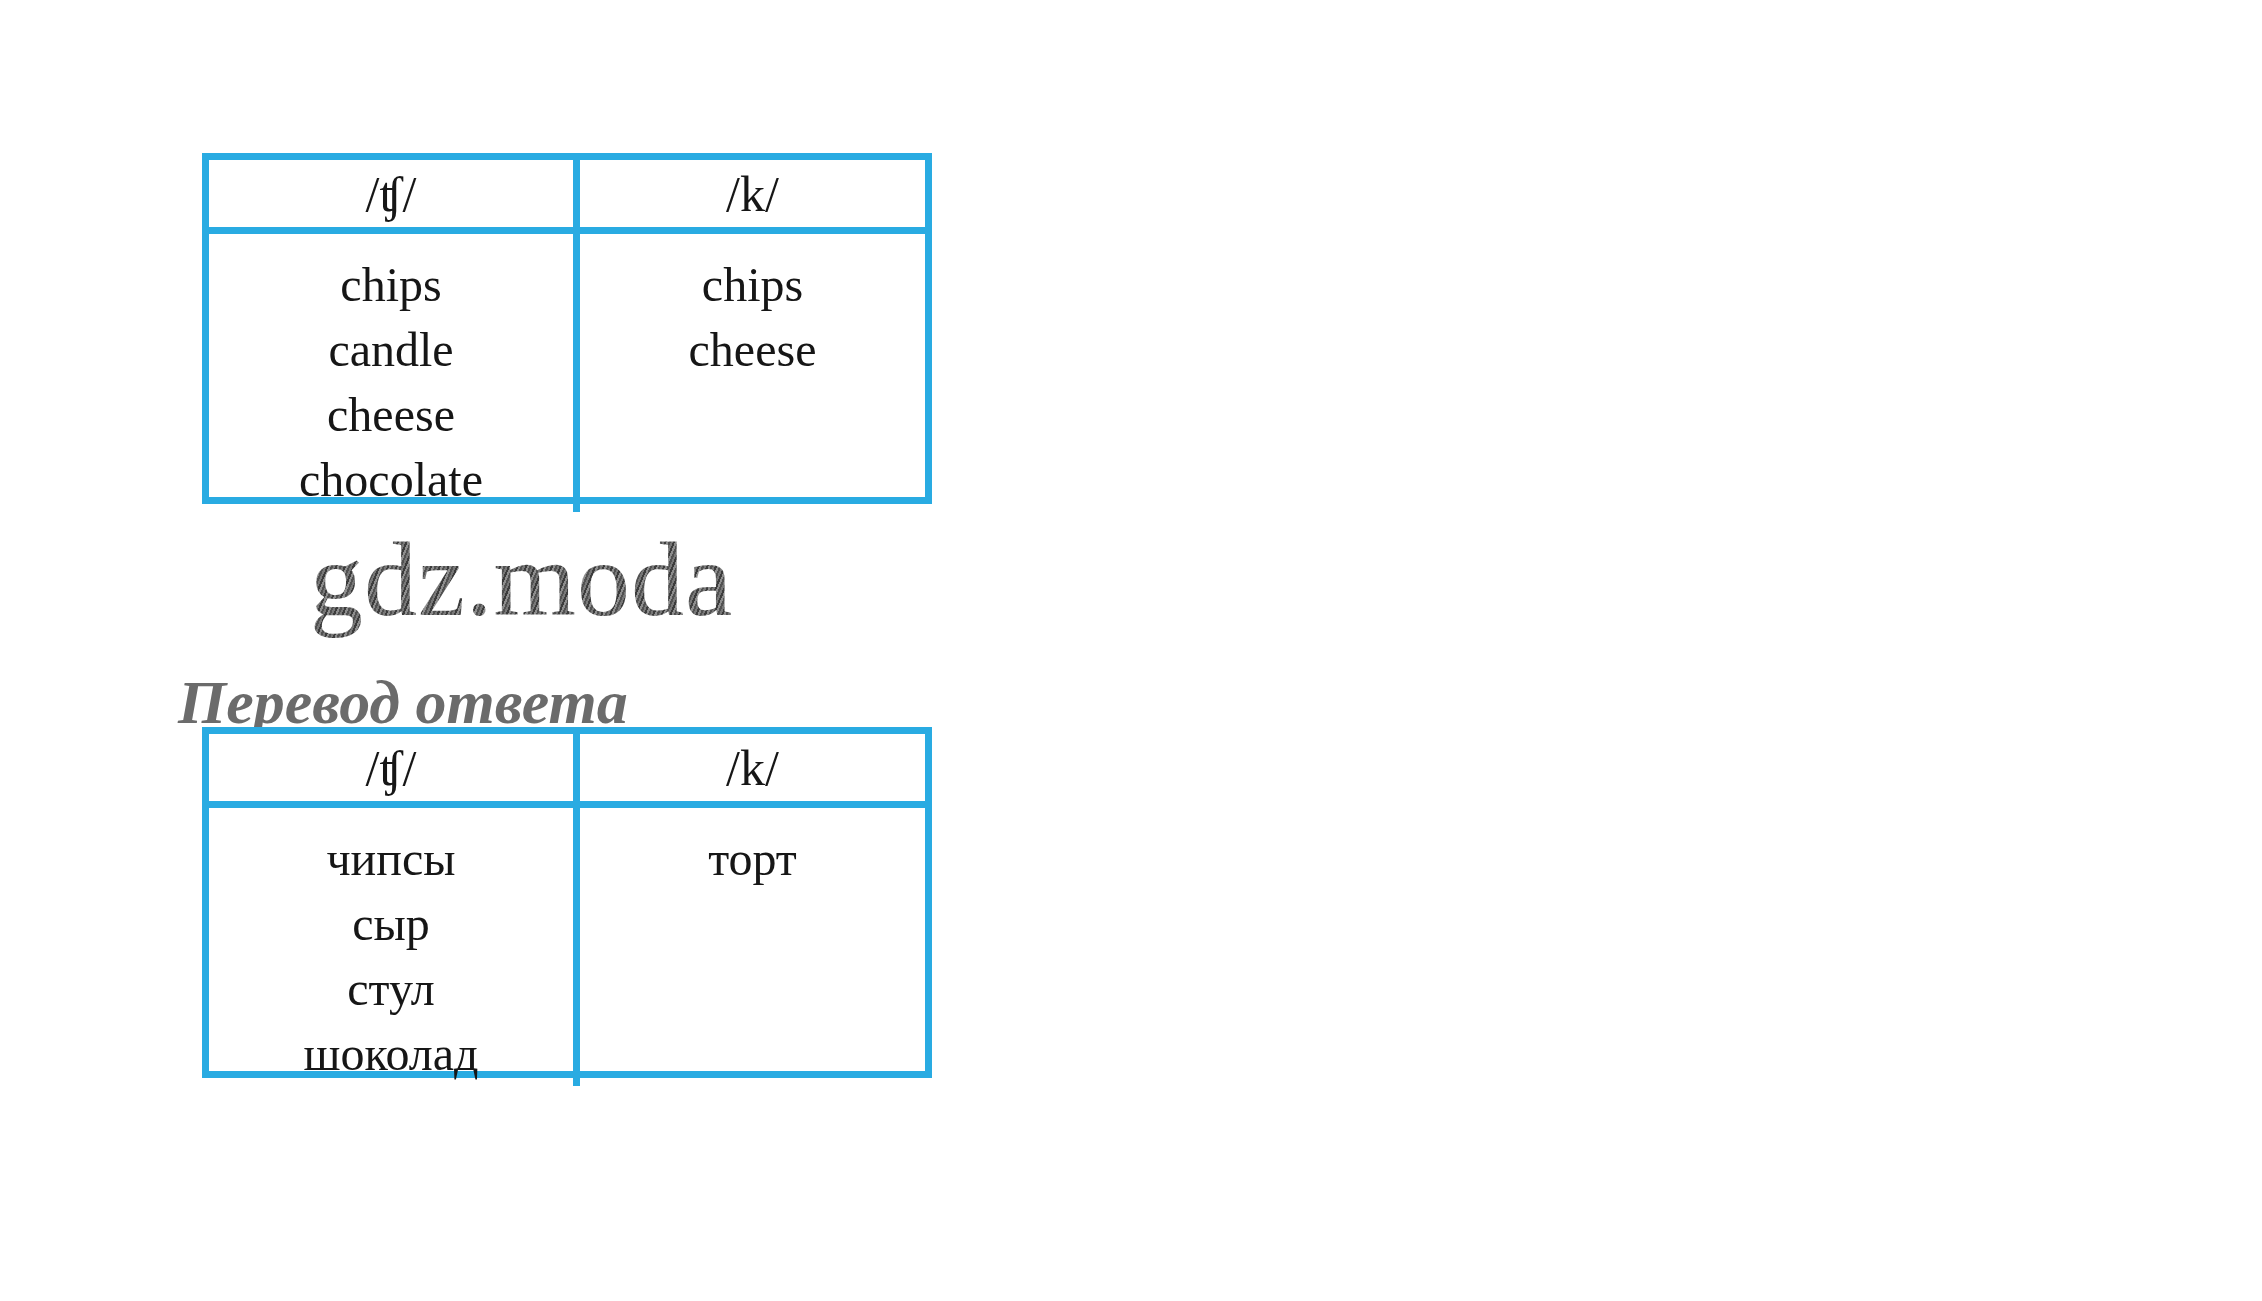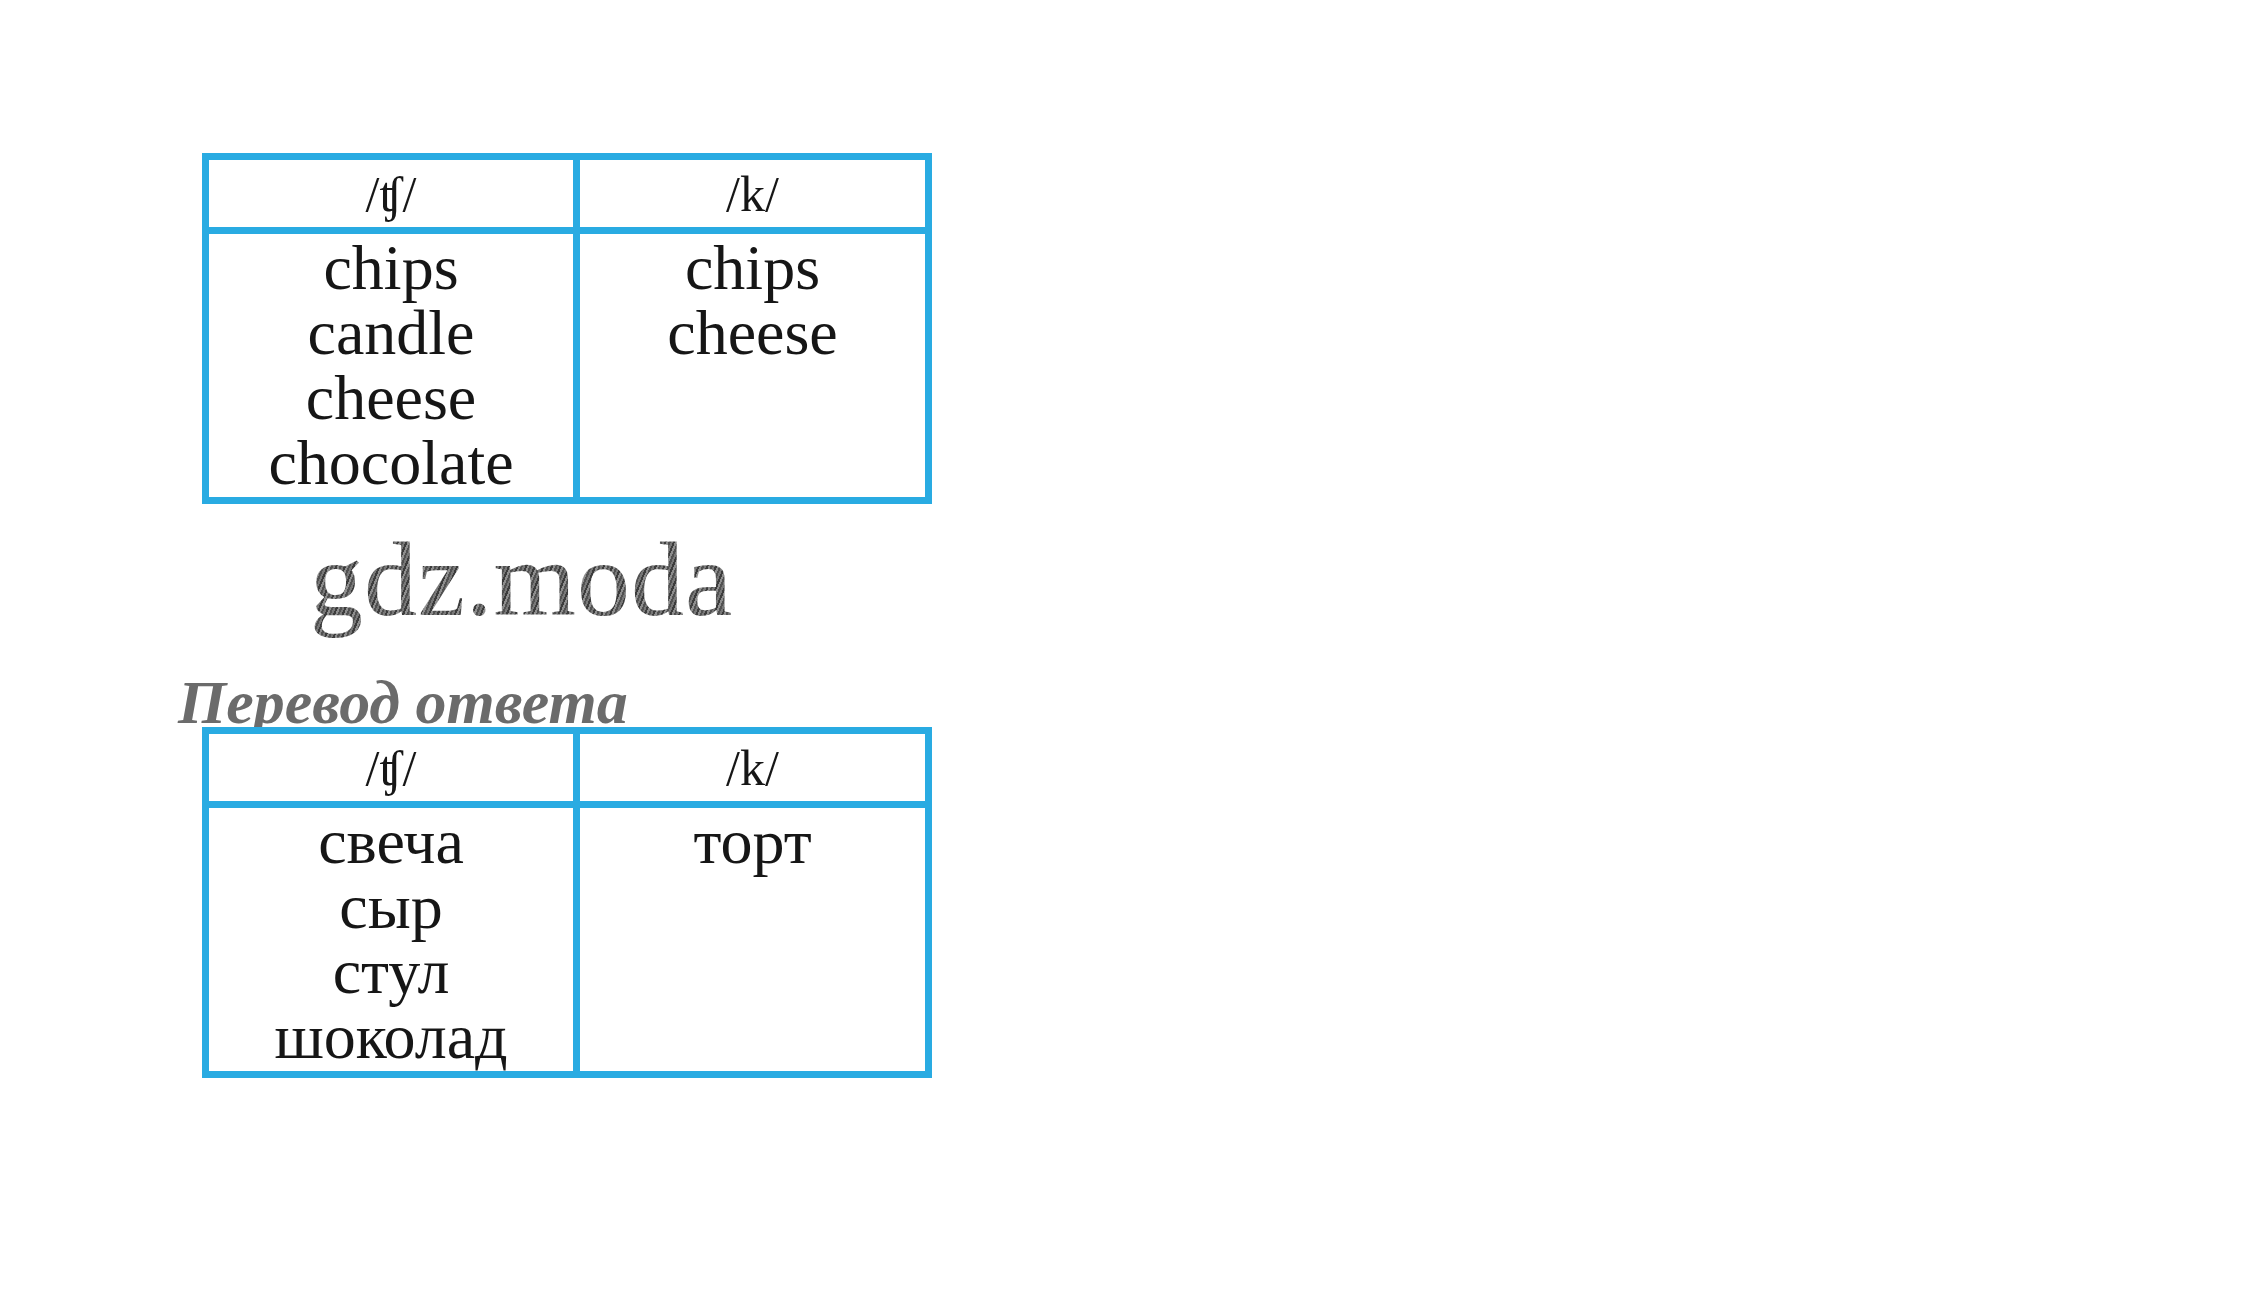--- a/index.html
+++ b/index.html
@@ -39,22 +39,22 @@
   }
   .cell.col1 { border-right: 7px solid #29ABE2; }
   .cell.head {
     border-bottom: 7px solid #29ABE2;
     display: flex;
     align-items: center;
     justify-content: center;
     font-size: 50px;
   }
   .cell.body {
-    padding-top: 1px;
-    font-size: 64px;
+    padding-top: 18px;
+    font-size: 48px;
   }
   .word-line {
     line-height: 65px;
     height: 65px;
     white-space: nowrap;
   }
 
   
   .watermark {
     position: absolute;
@@ -112,21 +112,21 @@
   </div>
 
   <div class="watermark">gdz.moda</div>
 
   <div class="translation-label">Перевод ответа</div>
 
   <div class="phon-table second">
     <div class="cell col1 head">/ʧ/</div>
     <div class="cell col2 head">/k/</div>
     <div class="cell col1 body">
-      <div class="word-line">свеча</div>
+      <div class="word-line">чипсы</div>
       <div class="word-line">сыр</div>
       <div class="word-line">стул</div>
       <div class="word-line">шоколад</div>
     </div>
     <div class="cell col2 body">
       <div class="word-line">торт</div>
     </div>
   </div>
 
 </div>

